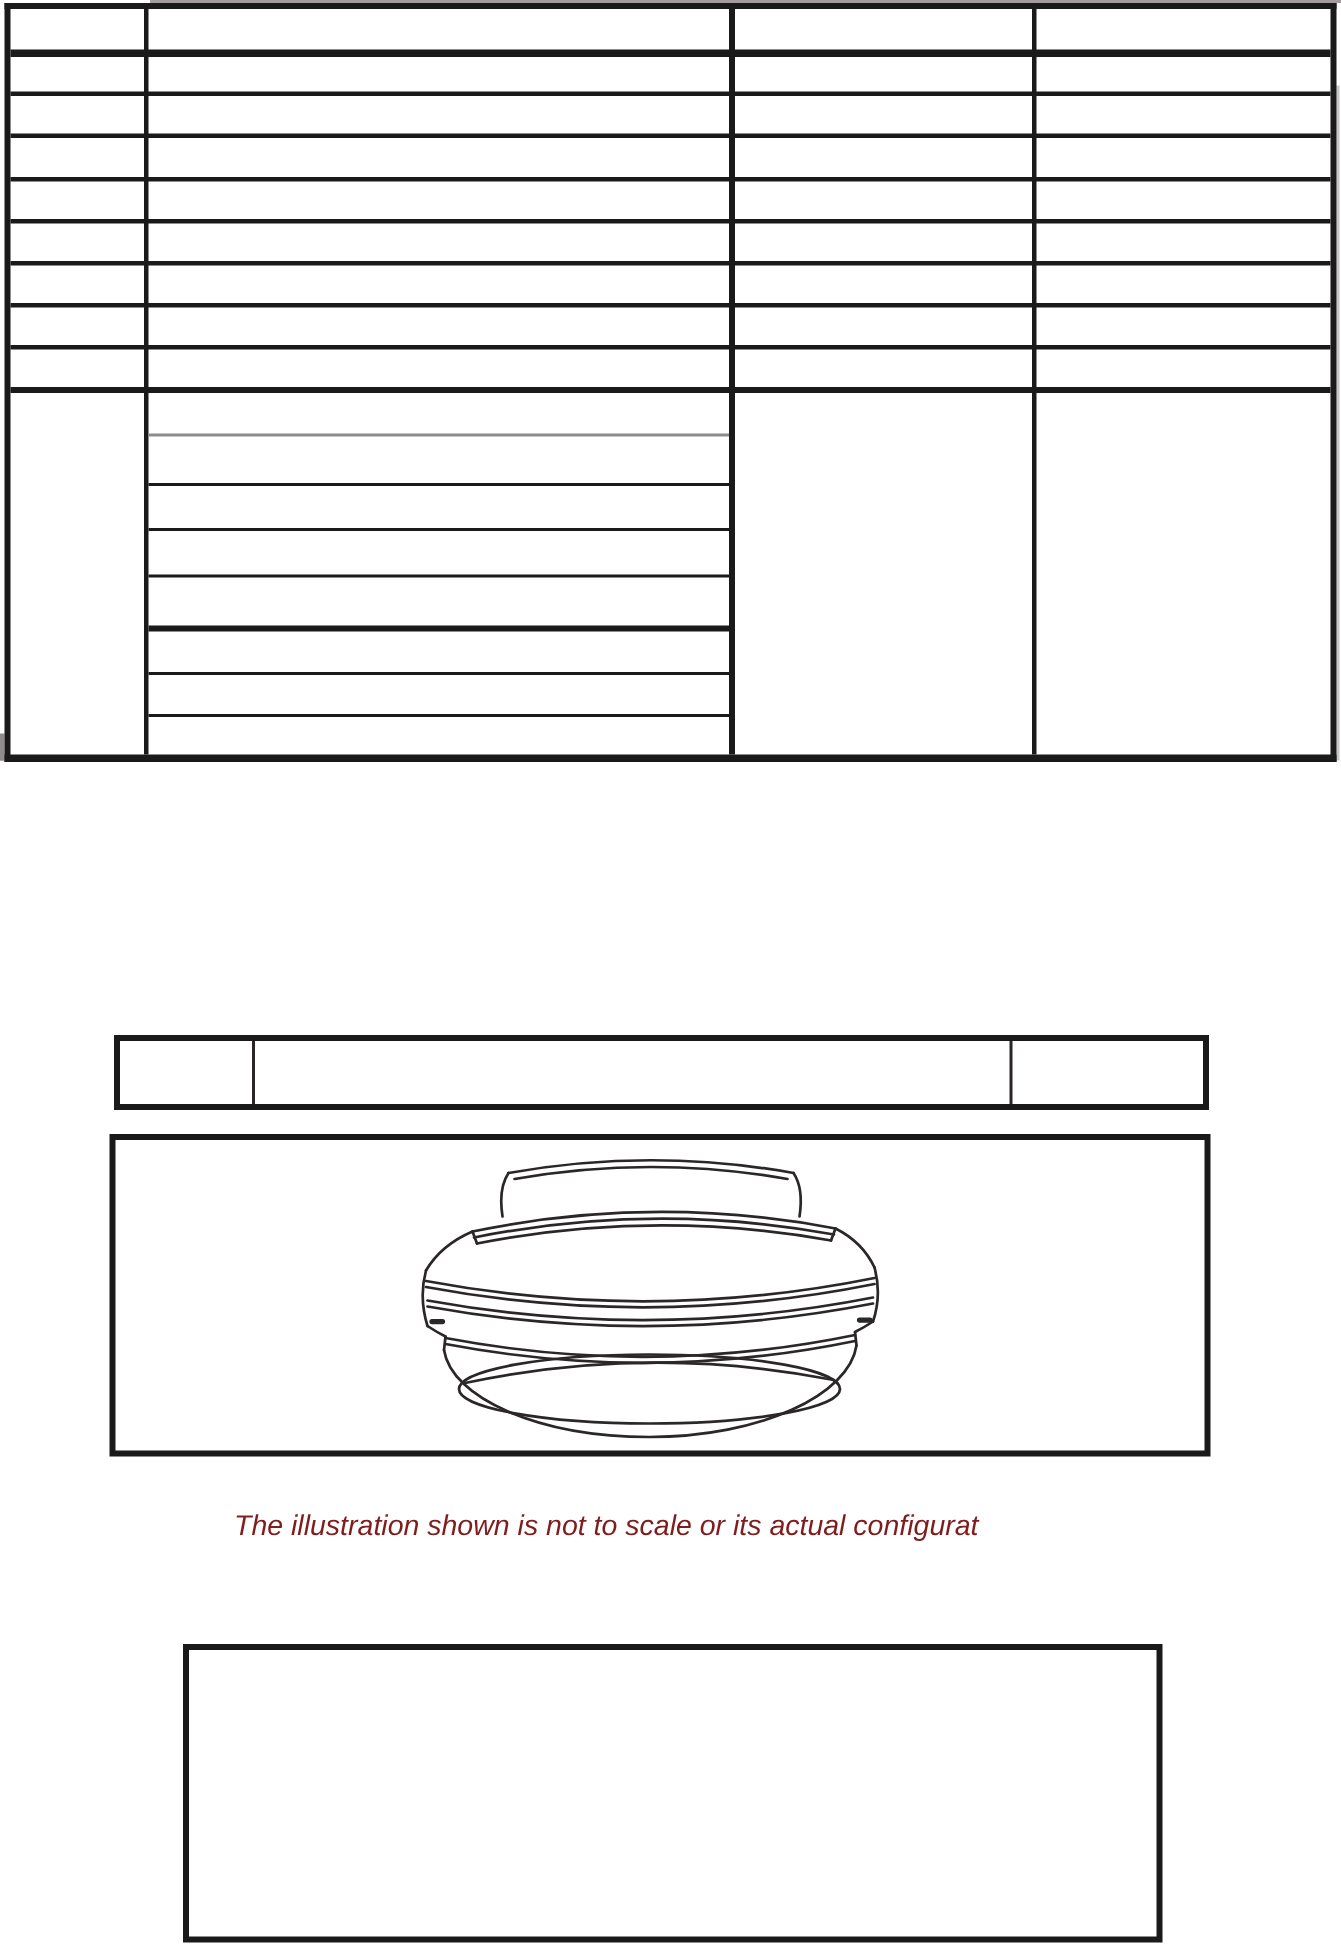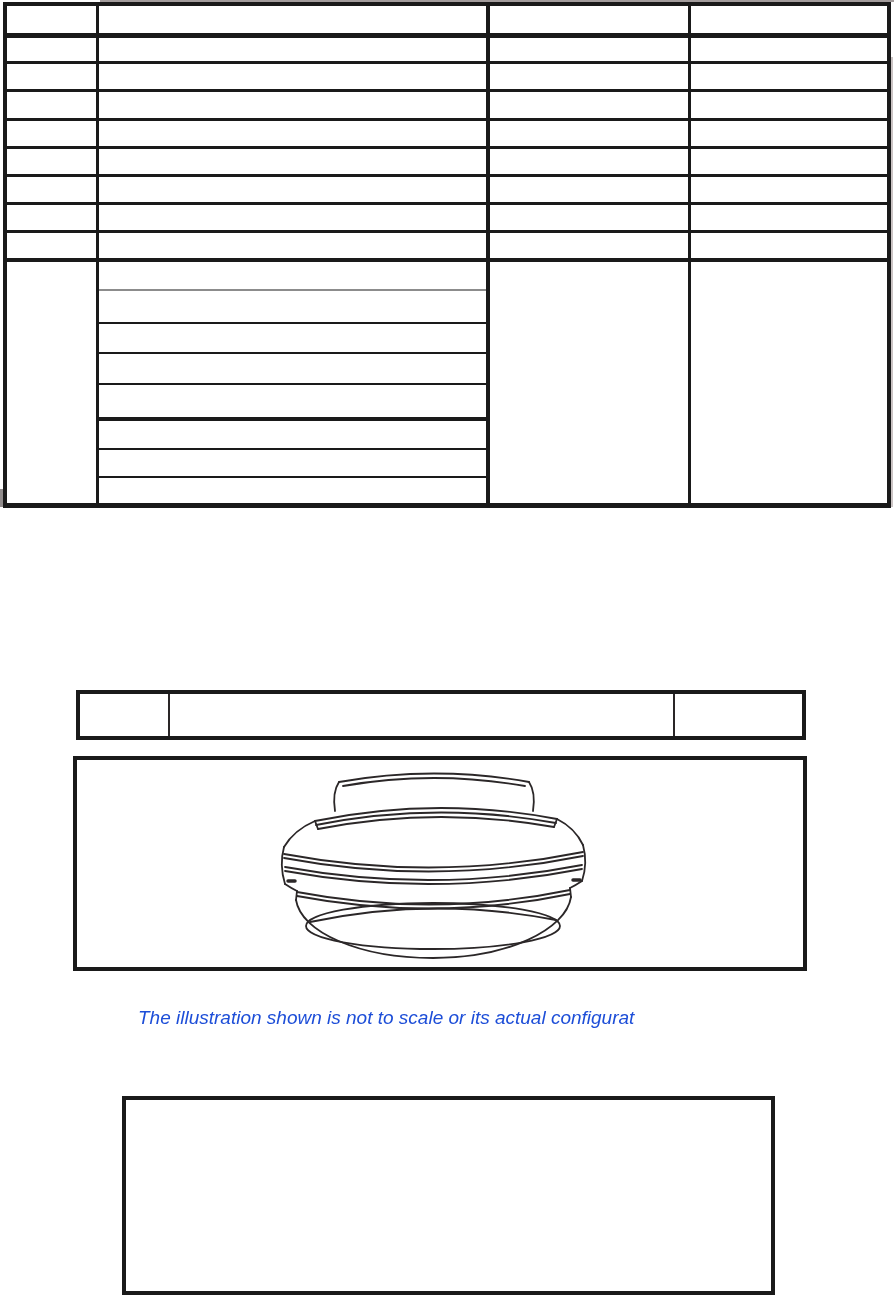--- a/index.html
+++ b/index.html
@@ -6,22 +6,22 @@
   body{font-family:"Liberation Sans", sans-serif;}
   #page{
     position:relative;width:894px;height:1296px;background:#ffffff;overflow:hidden;
   }
   .abs{position:absolute;}
   .ink{background:#1a1a1a;}
   .grayink{background:#8c8c8c;}
   .artifact{position:absolute;}
   .frame{position:absolute;border:4px solid #1a1a1a;background:#ffffff;}
   .caption{
-    position:absolute;left:138px;top:1007px;
-    font-size:19px;font-style:italic;color:#1d4ed8;
+    position:absolute;left:156px;top:1007px;
+    font-size:19px;font-style:italic;color:#7f1d1d;
     white-space:nowrap;letter-spacing:0px;text-align:right;
   }
   svg{display:block;}
 </style>
 </head>
 <body>
 
 <div id="page">
 
   <div class="artifact" style="left:100px;top:0;width:794px;height:2px;background:#a39c9c;"></div>

